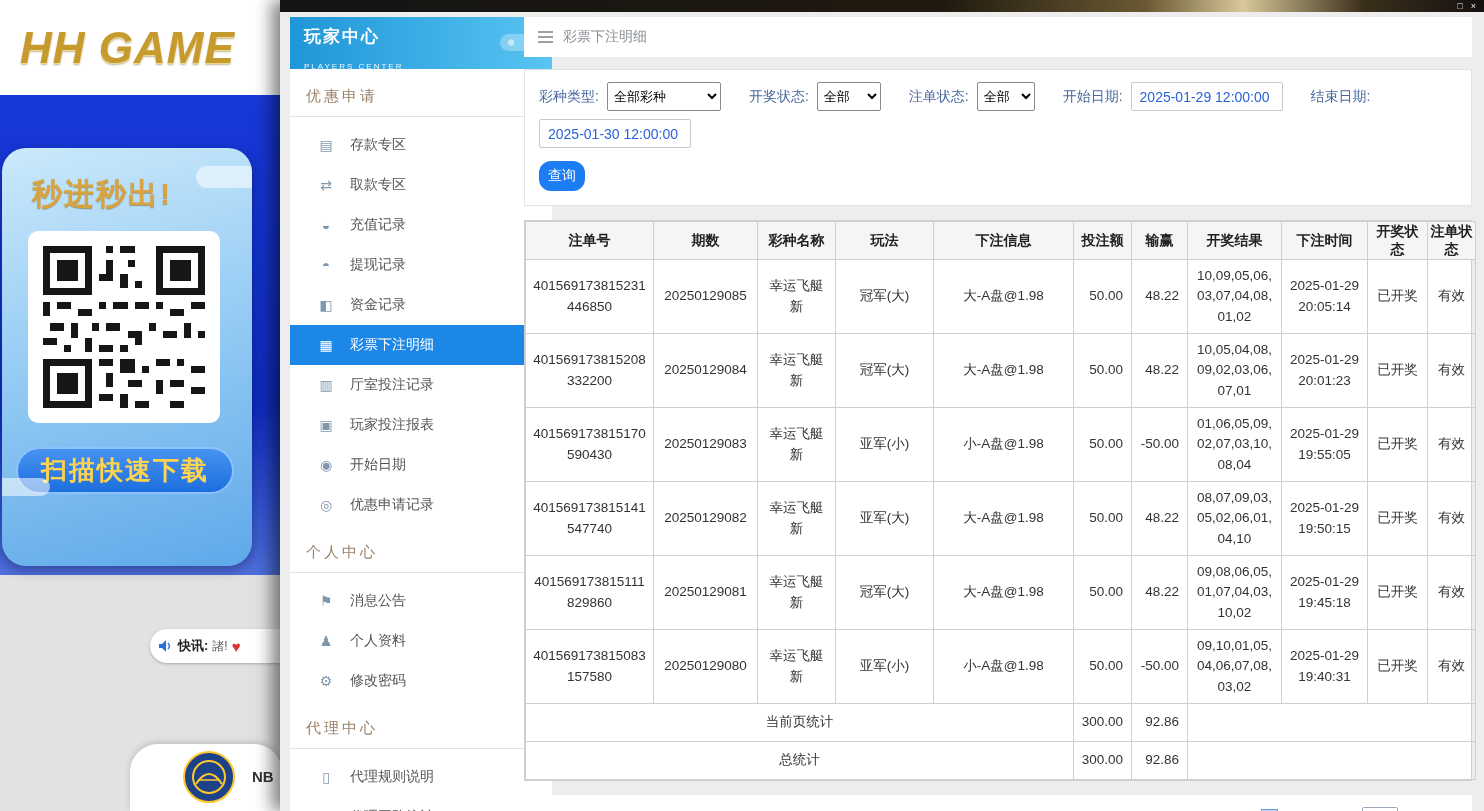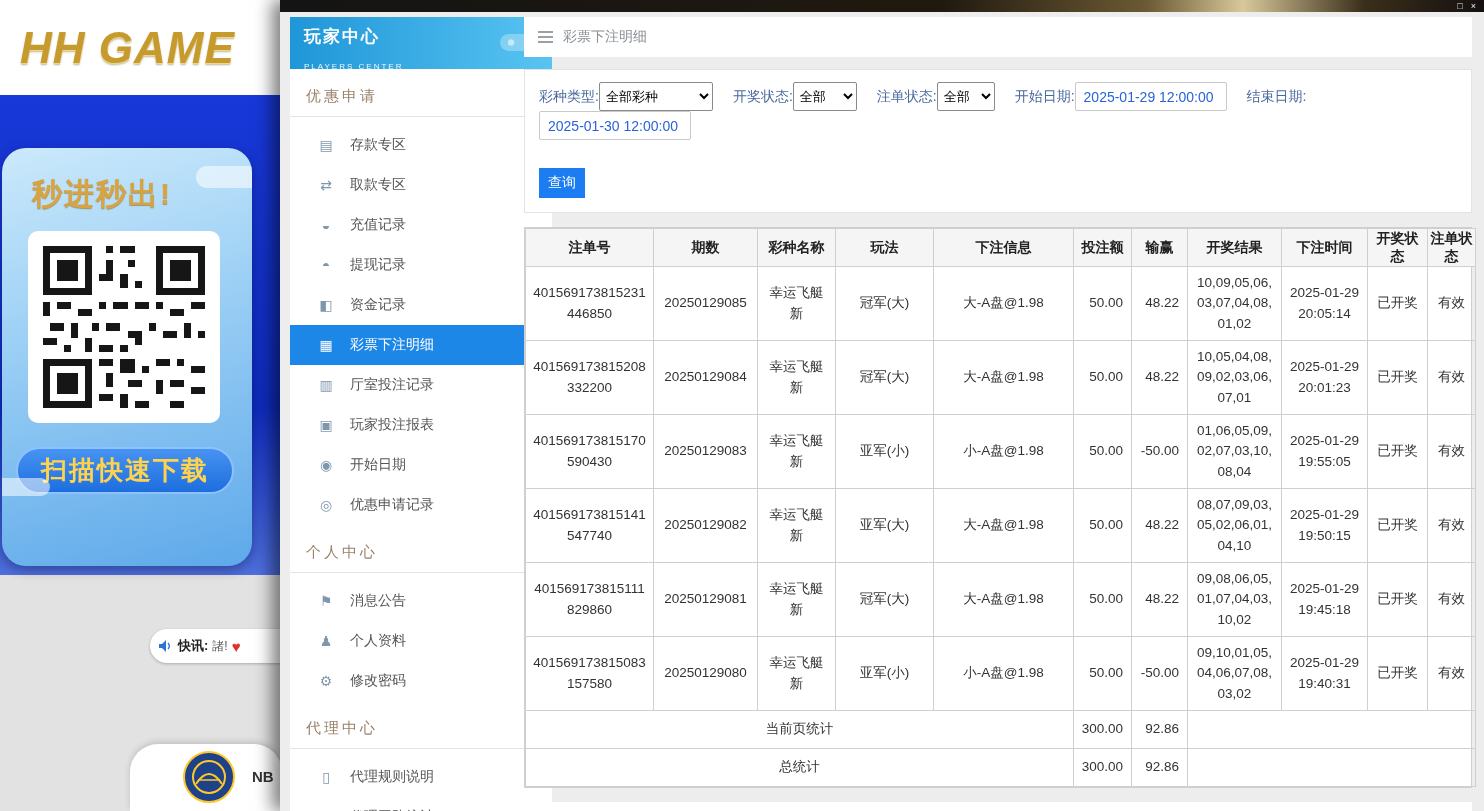--- a/index.html
+++ b/index.html
@@ -46,26 +46,26 @@
 .sb-item.active{background:#1d87e8;color:#fff}
 .sb-item.active .ico{color:#fff}
 .sb-item .arrow{position:absolute;right:14px;font-size:16px;color:#fff}
 
 
 .main{position:absolute;left:244px;top:17px;width:948px}
 .breadcrumb{height:40px;background:#fff;display:flex;align-items:center;gap:10px;padding:0 14px;color:#8a8f94;font-size:14px}
 .burger{display:inline-block;cursor:pointer}
 .burger i{display:block;width:15px;height:2px;background:#9aa0a6;margin:3px 0}
 .filter-card{margin-top:12px;background:#fff;border:1px solid #e3e3e3;padding:12px 14px 14px}
-.filter-row{display:flex;align-items:center;gap:0;flex-wrap:wrap}
+.filter-row{display:flex;align-items:center;gap:8px;flex-wrap:wrap}
 .flabel{color:#4a6a9d;font-size:14px;margin-left:20px}
 .flabel:first-child{margin-left:0}
 select.fsel{height:29px;border:1px solid #8a8a8a;background:#fff;font-size:13px;padding:0 2px;border-radius:2px}
 input.fdate{height:29px;border:1px solid #c9c9c9;width:152px;color:#2a62d9;font-size:14px;padding:0 8px;border-radius:2px}
-.query-btn{margin-top:28px;width:46px;height:30px;background:#1c7cf2;color:#fff;border:none;border-radius:0;font-size:14px;cursor:pointer}
+.query-btn{margin-top:13px;width:46px;height:30px;background:#1c7cf2;color:#fff;border:none;border-radius:12px;font-size:14px;cursor:pointer}
 .table-card{margin-top:14px;background:#fff;border:1px solid #cfcfcf}
 table{width:100%;border-collapse:collapse;table-layout:fixed}
 th{background:#f5f5f6;font-size:14px;font-weight:bold;color:#222;height:38px;border:1px solid #cfcfcf;padding:0 2px}
 td{border:1px solid #cfcfcf;font-size:13.5px;color:#333;text-align:center;height:74px;padding:4px 6px;word-break:break-all;line-height:1.5;vertical-align:middle}
 td.c5,td.c6{text-align:right;padding-right:8px}
 tr.summary td{height:38px}
 .footer-bar{margin-top:14px;background:#fff;height:46px;display:flex;align-items:center;justify-content:space-between;padding:0 14px;font-size:13px;color:#666}
 .pager{display:flex;align-items:center;gap:10px;font-size:13.5px}
 .plink{color:#2a72d8;cursor:pointer}
 .pcur{min-width:17px;height:19px;background:#bcd2f2;border:1px solid #6f9bd8;color:#2a62c8;display:flex;align-items:center;justify-content:center;font-size:12px;padding:0 3px;cursor:pointer}

